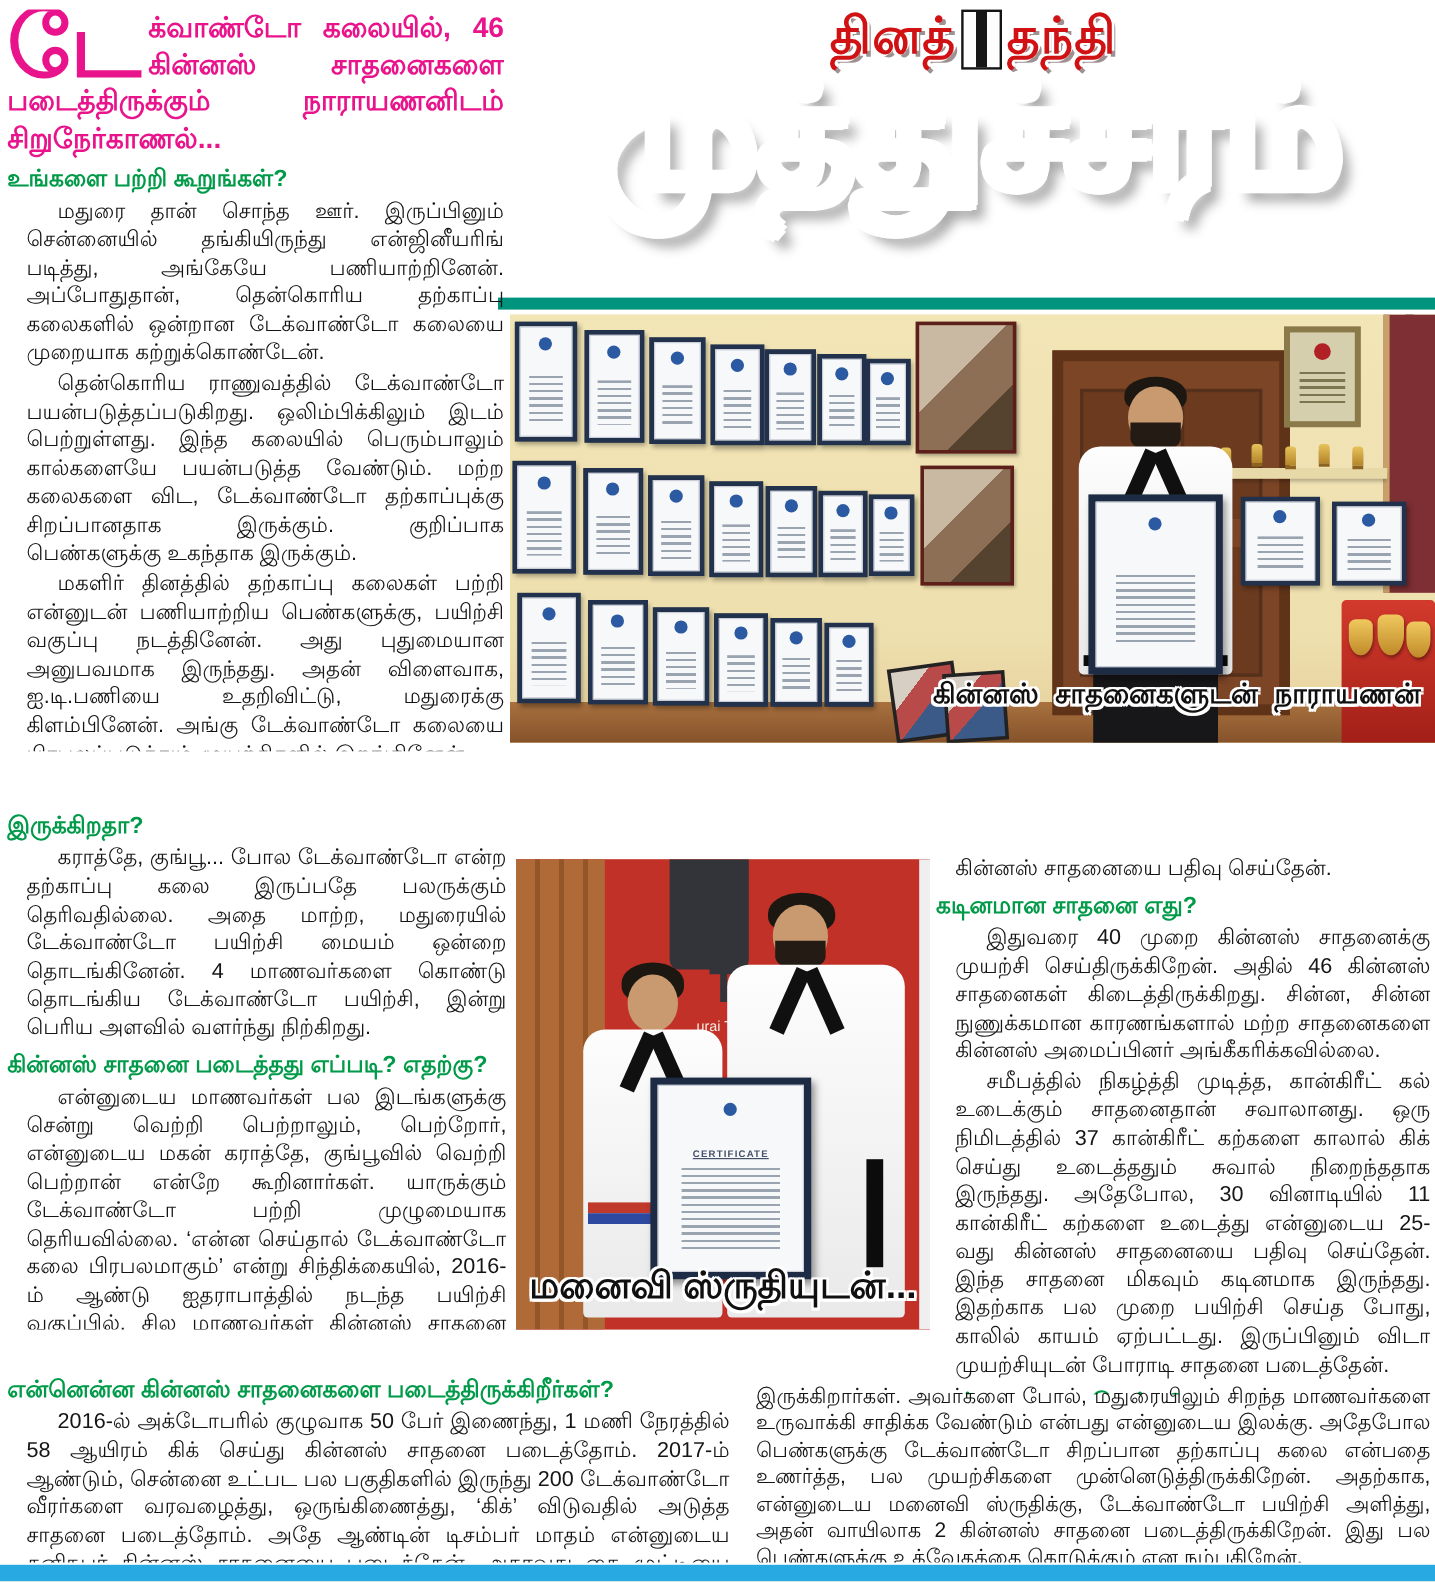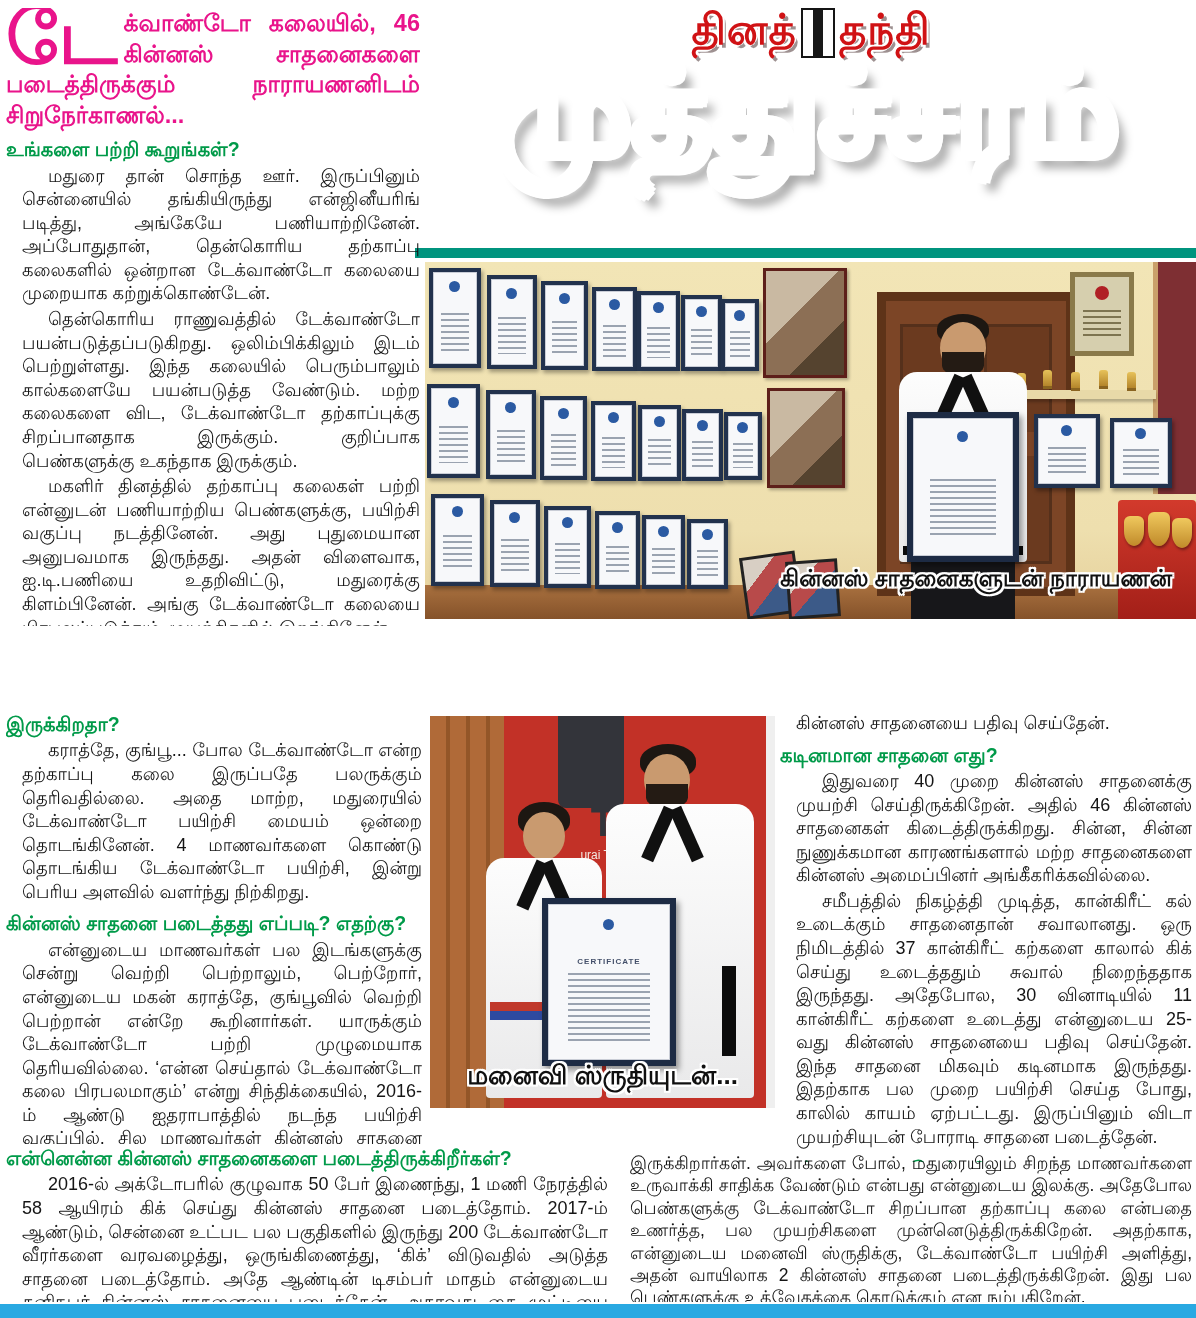--- a/index.html
+++ b/index.html
@@ -74,21 +74,21 @@
   #banner .headline{font-weight:bold;font-size:53px;color:#f8ec2e;white-space:nowrap;letter-spacing:0.5px;
     text-shadow:2px 2px 0 rgba(255,255,255,.55),3px 3px 2px rgba(0,60,90,.25);}
   
   #photo-mid{left:430px;top:716px;width:345px;height:392px;background:#c23127;}
   .wood{position:absolute;left:0;top:0;width:74px;height:100%;
     background:repeating-linear-gradient(90deg,#b06a38 0 16px,#935628 16px 20px);}
   .white-strip{position:absolute;right:0;top:0;width:9px;height:100%;background:#efefef;}
   .mta-figure{position:absolute;left:128px;top:0;width:66px;height:92px;background:#33343a;border-radius:0 0 8px 8px;}
   .mta-letters{position:absolute;left:70px;top:84px;width:210px;text-align:center;font-weight:bold;font-size:40px;color:#33343a;letter-spacing:10px;}
   .mta-sub{position:absolute;left:84px;top:132px;width:190px;text-align:center;font-size:12px;color:#f3e9e2;}
-  .cert-title{position:absolute;left:0;right:0;top:34%;text-align:center;font-size:8px;letter-spacing:1px;color:#44506a;font-weight:bold;}
+  .cert-title{position:absolute;left:0;right:0;top:34%;text-align:center;font-size:8px;letter-spacing:1px;color:#44506a;font-weight:bold;text-decoration:underline;}
   
   #bottom-bar{position:absolute;left:0;top:1304px;width:1196px;height:14px;background:#29a9e2;}
 </style>
 </head>
 <body>
 
 <div id="page">
 
   <div class="masthead">
     <span class="paper-name">
@@ -218,25 +218,25 @@
       <div class="beard" style="left:69px;top:38px;width:42px;height:24px;"></div>
       <div class="dobok" style="left:26px;top:58px;width:128px;height:190px;"></div>
       <div class="vcol-l" style="left:70px;top:60px;height:54px;"></div>
       <div class="vcol-r" style="left:97px;top:60px;height:54px;"></div>
       <div class="belt" style="left:30px;top:232px;width:120px;"></div>
       <div class="legs" style="left:38px;top:248px;width:104px;height:57px;"></div>
       <div class="held-frame" style="left:34px;top:98px;width:112px;height:150px;">
         <div class="cert-paper"></div>
       </div>
     </div>
-    <div class="caption" style="right:24px;bottom:24px;">கின்னஸ் சாதனைகளுடன் நாராயணன்</div>
-  </div>
-
-
-  <div class="col" style="left:6px;top:712px;width:416px;height:432px;">
+    <div class="caption" style="right:12px;bottom:24px;font-family:Liberation Mono, monospace;">கின்னஸ் சாதனைகளுடன் நாராயணன்</div>
+  </div>
+
+
+  <div class="col" style="left:6px;top:676px;width:416px;height:432px;">
     <div class="q" style="margin-top:0;">இருக்கிறதா?</div>
     <div class="a">கராத்தே, குங்பூ... போல டேக்வாண்டோ என்ற தற்காப்பு கலை இருப்பதே பலருக்கும் தெரிவதில்லை. அதை மாற்ற, மதுரையில் டேக்வாண்டோ பயிற்சி மையம் ஒன்றை தொடங்கினேன். 4 மாணவர்களை கொண்டு தொடங்கிய டேக்வாண்டோ பயிற்சி, இன்று பெரிய அளவில் வளர்ந்து நிற்கிறது.</div>
     <div class="q">கின்னஸ் சாதனை படைத்தது எப்படி? எதற்கு?</div>
     <div class="a">என்னுடைய மாணவர்கள் பல இடங்களுக்கு சென்று வெற்றி பெற்றாலும், பெற்றோர், என்னுடைய மகன் கராத்தே, குங்பூவில் வெற்றி பெற்றான் என்றே கூறினார்கள். யாருக்கும் டேக்வாண்டோ பற்றி முழுமையாக தெரியவில்லை. ‘என்ன செய்தால் டேக்வாண்டோ கலை பிரபலமாகும்’ என்று சிந்திக்கையில், 2016-ம் ஆண்டு ஐதராபாத்தில் நடந்த பயிற்சி வகுப்பில், சில மாணவர்கள் கின்னஸ் சாதனை படைப்பதை கவனித்தேன். அதையே துருப்பு சீட்டாக பயன்படுத்தி, நானும் கின்னஸ் சாதனை படைக்க தொடங்கினேன். டேக்வாண்டோ கலையையும் பிரபலமாக்கினேன்.</div>
   </div>
 
   <div class="photo" id="photo-mid">
     <div class="wood"></div>
     <div class="white-strip"></div>
     <div class="mta-figure"></div>
@@ -261,21 +261,21 @@
       <div class="vcol-l" style="left:222px;top:90px;height:56px;"></div>
       <div class="vcol-r" style="left:250px;top:90px;height:56px;"></div>
       <div class="belt" style="left:292px;top:250px;width:14px;height:90px;background:#0c0c0c;"></div>
     </div>
 
     <div class="held-frame" style="left:112px;top:182px;width:134px;height:168px;">
       <div class="cert-paper">
         <div class="cert-title">CERTIFICATE</div>
       </div>
     </div>
-    <div class="caption" style="left:50%;transform:translateX(-50%);bottom:14px;font-size:26px;">மனைவி ஸ்ருதியுடன்...</div>
+    <div class="caption" style="left:50%;transform:translateX(-50%);bottom:14px;font-size:31px;">மனைவி ஸ்ருதியுடன்...</div>
   </div>
 
   <div class="col" style="left:780px;top:712px;width:412px;height:450px;">
     <div class="a noindent">கின்னஸ் சாதனையை பதிவு செய்தேன்.</div>
     <div class="q">கடினமான சாதனை எது?</div>
     <div class="a">இதுவரை 40 முறை கின்னஸ் சாதனைக்கு முயற்சி செய்திருக்கிறேன். அதில் 46 கின்னஸ் சாதனைகள் கிடைத்திருக்கிறது. சின்ன, சின்ன நுணுக்கமான காரணங்களால் மற்ற சாதனைகளை கின்னஸ் அமைப்பினர் அங்கீகரிக்கவில்லை.</div>
     <div class="a">சமீபத்தில் நிகழ்த்தி முடித்த, கான்கிரீட் கல் உடைக்கும் சாதனைதான் சவாலானது. ஒரு நிமிடத்தில் 37 கான்கிரீட் கற்களை காலால் கிக் செய்து உடைத்ததும் சுவால் நிறைந்ததாக இருந்தது. அதேபோல, 30 வினாடியில் 11 கான்கிரீட் கற்களை உடைத்து என்னுடைய 25-வது கின்னஸ் சாதனையை பதிவு செய்தேன். இந்த சாதனை மிகவும் கடினமாக இருந்தது. இதற்காக பல முறை பயிற்சி செய்த போது, காலில் காயம் ஏற்பட்டது. இருப்பினும் விடா முயற்சியுடன் போராடி சாதனை படைத்தேன்.</div>
     <div class="q">உங்களுடைய இலக்கு?</div>
 
   </div>

